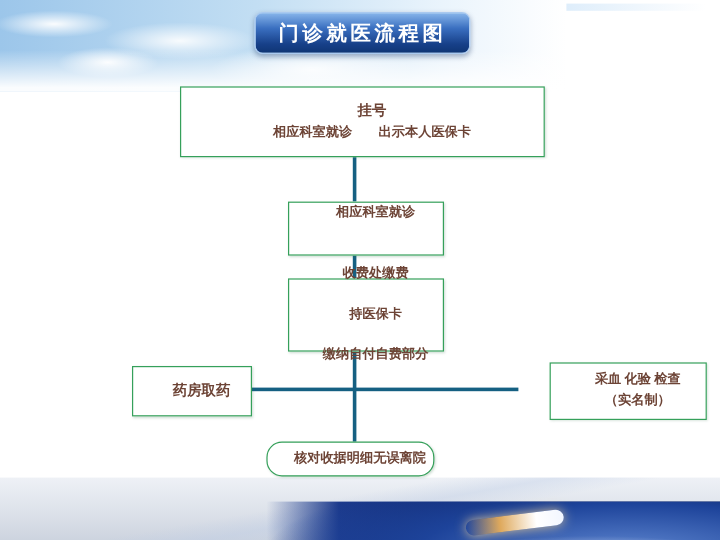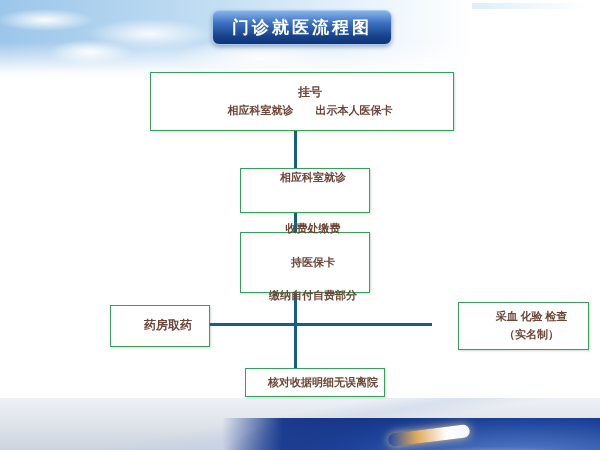--- a/index.html
+++ b/index.html
@@ -40,21 +40,21 @@
     color:#6d4436;font-size:11px;font-weight:bold;line-height:1.6;
     display:flex;flex-direction:column;align-items:center;justify-content:center;
     text-align:center;box-shadow:1px 1px 2px rgba(60,120,80,.25);padding-left:16px;
   }
   .node .l1{font-size:12px;}
   .n-register{left:150px;top:72px;width:286px;height:57px;}
   .n-clinic{left:240px;top:168px;width:112px;height:43px;justify-content:space-between;}
   .n-payment{left:240px;top:232px;width:112px;height:59px;gap:16px;}
   .n-pharmacy{left:86px;top:305px;width:82px;height:40px;font-size:12px;margin-left:24px;}
   .n-tests{left:432px;top:302px;width:113px;height:46px;margin-left:26px;}
-  .n-leave{left:245px;top:368px;width:122px;height:27px;}
+  .n-leave{left:222px;top:368px;width:122px;height:27px;border-radius:13px;}
   
   .conn{position:absolute;background:#156082;z-index:3;}
   .c-v{width:3px;left:294px;}
   .c1{top:129px;height:39px;}
   .c2{top:211px;height:21px;}
   .c3{top:291px;height:77px;}
   .c-h{left:168px;top:323px;width:264px;height:3px;}
   
   .bottom-band{
     position:absolute;left:0;top:398px;width:600px;height:52px;z-index:1;

